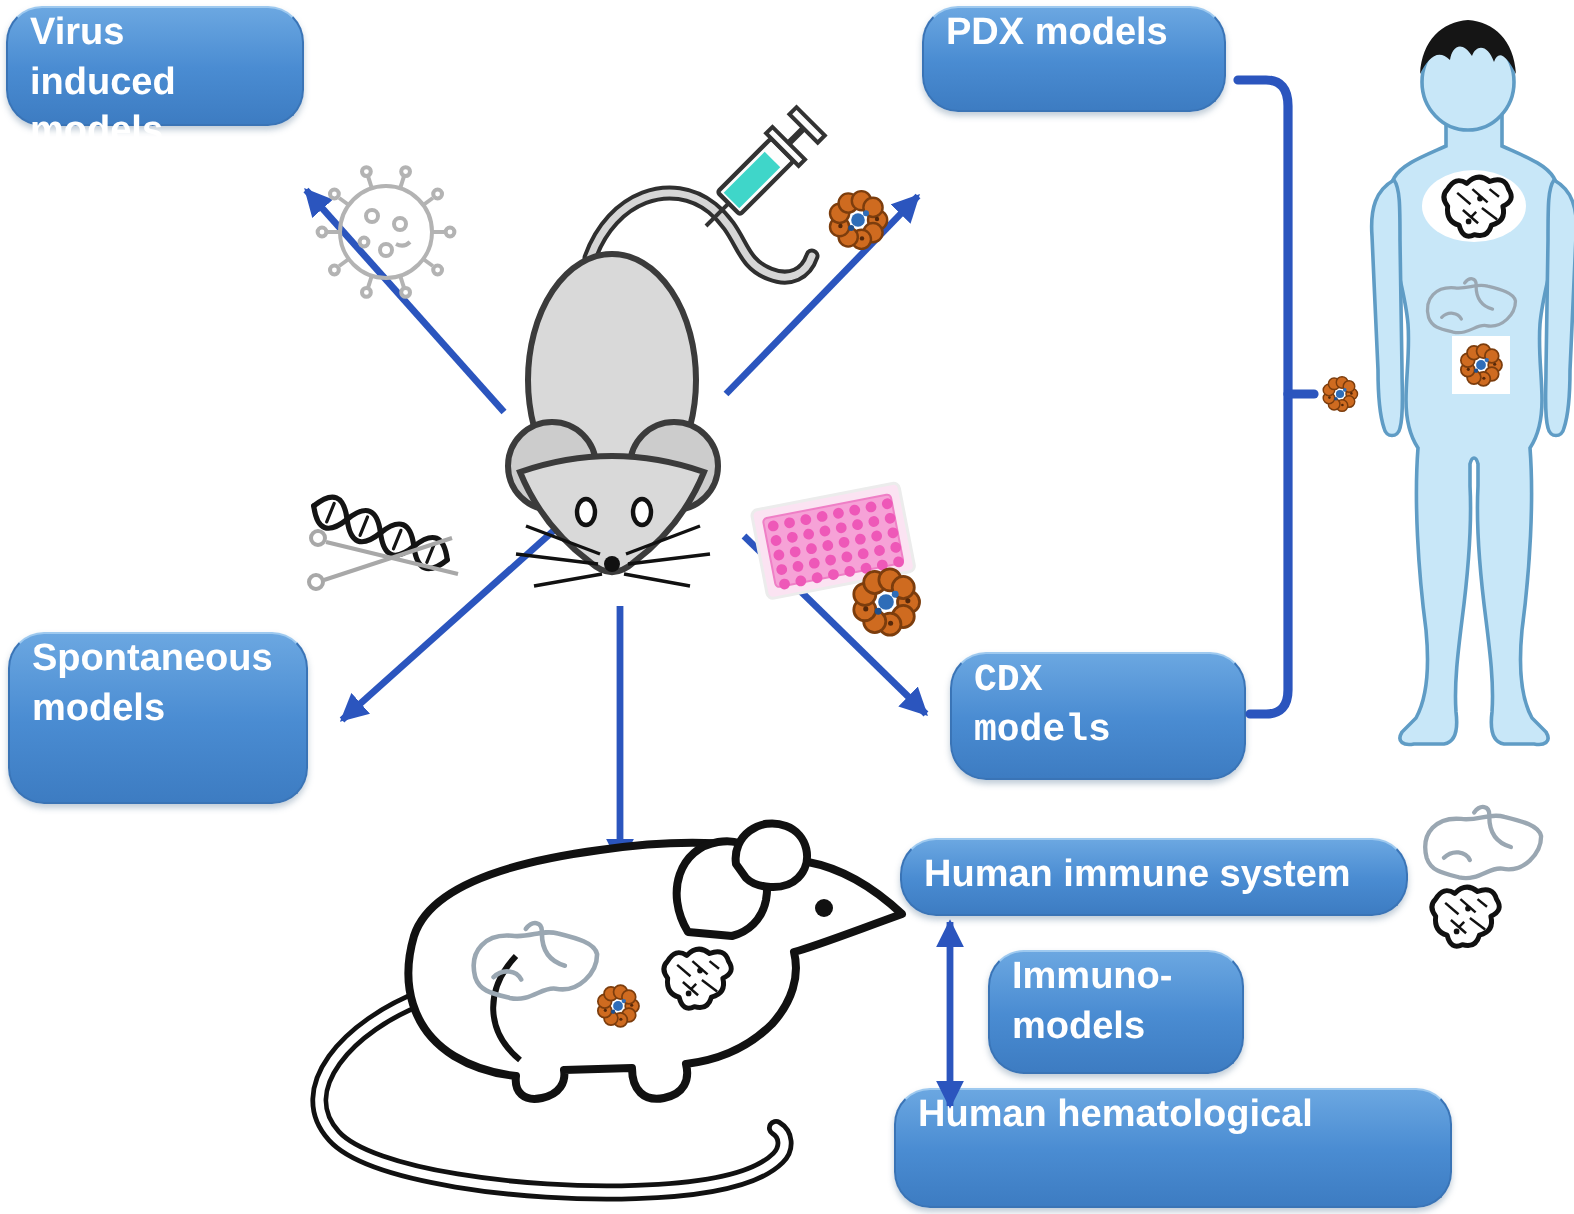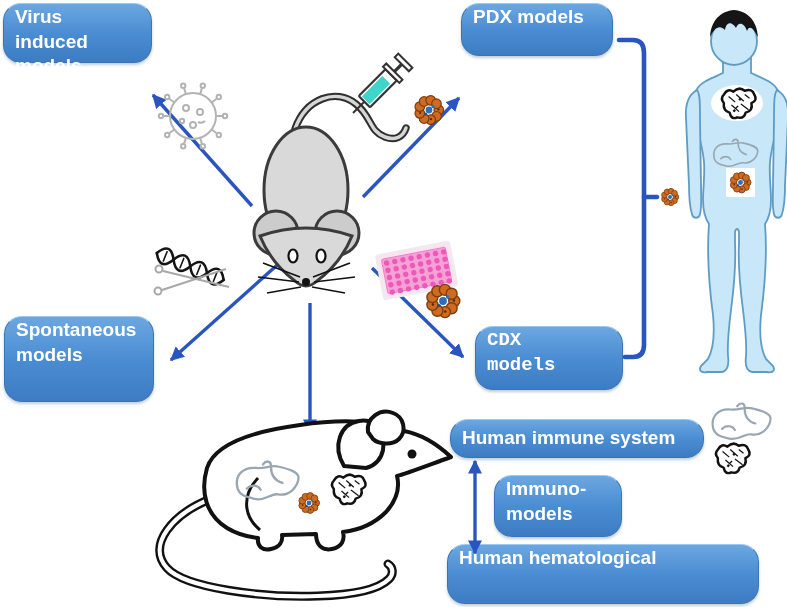--- a/index.html
+++ b/index.html
@@ -39,21 +39,21 @@
 
   <div class="bluebox" style="left:450px;top:419px;width:254px;height:39px;padding-top:6px;">
     <span>Human immune system</span>
   </div>
 
   <div class="bluebox" style="left:494px;top:475px;width:128px;height:62px;">
     <span>Immuno-</span>
     <span>models</span>
   </div>
 
-  <div class="bluebox" style="left:447px;top:544px;width:312px;height:60px;">
+  <div class="bluebox" style="left:447px;top:544px;width:279px;height:60px;">
     <span>Human hematological</span>
   </div>
 
   <svg class="overlay" width="787" height="607" viewBox="0 0 787 607">
     <defs>
       <marker id="ah" viewBox="0 0 10 10" refX="9" refY="5" markerWidth="4.1" markerHeight="4.1" orient="auto-start-reverse">
           <path d="M0,0 L10,5 L0,10 Z" fill="#2b55be"></path>
         </marker>
 
       <g id="cellsP">

